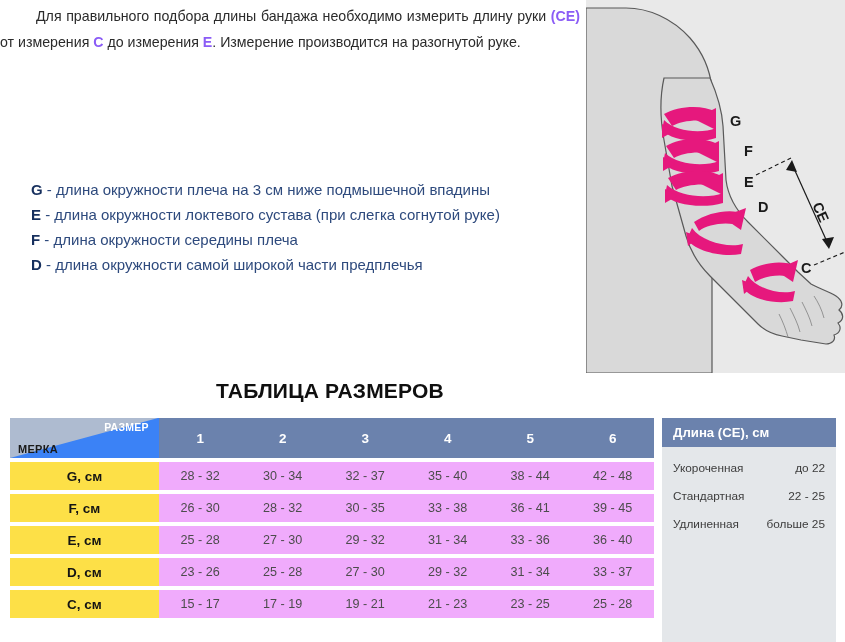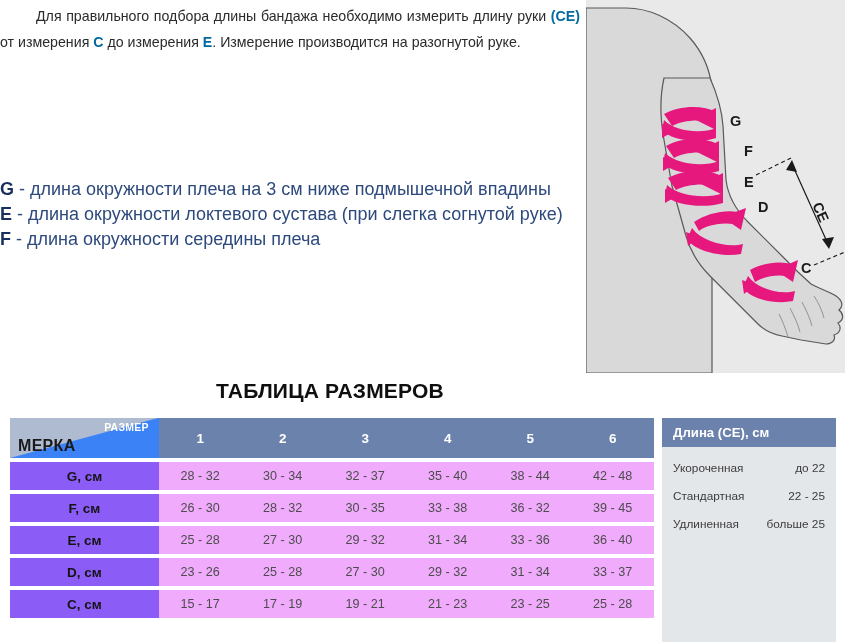--- a/index.html
+++ b/index.html
@@ -23,35 +23,36 @@
     width: 580px;
     font-size: 14.2px;
     line-height: 25.5px;
     color: #2b2b2b;
     text-align: justify;
   }
   .intro p {
     margin: 0 0 4px 0;
     text-indent: 36px;
   }
-  .intro b { font-weight: bold; color: #0369a1; }
+  .intro b { font-weight: bold; color: #8b5cf6; }
 
   
   .legend {
     position: absolute;
     left: 0px;
     top: 181px;
     width: 575px;
   }
   .legend-row {
-    font-size: 18px;
+    font-size: 15px;
     color: #2e4a7d;
     line-height: 17px;
     height: 25px;
     white-space: nowrap;
+    padding-left: 31px;
   }
   .legend-row .key {
     font-weight: bold;
     color: #17305e;
   }
   .legend-row .desc { color: #2e4a7d; }
 
   
   .illo {
     position: absolute;
@@ -105,40 +106,40 @@
     position: absolute;
     right: 10px; top: 3px;
     font-size: 10.5px;
     font-weight: bold;
     color: #ffffff;
     letter-spacing: 0.3px;
   }
   .corner-merka {
     position: absolute;
     left: 8px; bottom: 3px;
-    font-size: 16px;
+    font-size: 11px;
     font-weight: bold;
     color: #1a1a1a;
     letter-spacing: 0.3px;
   }
 
   .hdr-num {
     background: #6b82ad;
     color: #ffffff;
     font-size: 13.5px;
     font-weight: bold;
     text-align: center;
     height: 40px;
     width: 82px;
   }
 
   .row-spacer td { height: 4px; background: #ffffff; }
 
   .row-label {
-    background: #8b5cf6;
+    background: #fde047;
     color: #141414;
     font-weight: bold;
     font-size: 13.5px;
     text-align: center;
     height: 28px;
     width: 148px;
   }
   .cell-val {
     background: #f0abfc;
     color: #4c4c4c;
@@ -182,20 +183,21 @@
 <body>
 
 <div class="intro">
   <p><span>Для правильного подбора длины бандажа необходимо измерить длину руки </span><b>(CE)</b><span> от измерения </span><b>C</b><span> до измерения </span><b>E</b><span>.    Измерение производится на разогнутой руке.</span></p>
 </div>
 
 <div class="legend">
   <div class="legend-row"><span class="key">G</span><span class="desc"> - длина окружности плеча на 3 см ниже подмышечной впадины</span></div>
   <div class="legend-row"><span class="key">E</span><span class="desc"> - длина окружности локтевого сустава (при слегка согнутой руке)</span></div>
   <div class="legend-row"><span class="key">F</span><span class="desc"> - длина окружности середины плеча</span></div>
+  <div class="legend-row"><span class="key">D</span><span class="desc"> - длина окружности самой широкой части предплечья</span></div>
 </div>
 
 <div class="illo">
 <svg width="259" height="373" viewBox="0 0 259 373" xmlns="http://www.w3.org/2000/svg">
   <rect x="0" y="0" width="259" height="373" fill="#e9e9e9"></rect>
 
   <path d="M0,8 L40,8 C62,8 86,18 104,38 C118,54 124,70 126,88
            L126,373 L0,373 Z" fill="#d9d9d9" stroke="#595959" stroke-width="1.2"></path>
 
   <path d="M124,78
@@ -318,21 +320,21 @@
   <tr class="row-spacer">
         <td colspan="7"></td>
       </tr>
 
   <tr>
     <td class="row-label">F, см</td>
     <td class="cell-val">26 - 30</td>
     <td class="cell-val">28 - 32</td>
     <td class="cell-val">30 - 35</td>
     <td class="cell-val">33 - 38</td>
-    <td class="cell-val">36 - 32</td>
+    <td class="cell-val">36 - 41</td>
     <td class="cell-val">39 - 45</td>
   </tr>
   <tr class="row-spacer">
         <td colspan="7"></td>
       </tr>
 
   <tr>
     <td class="row-label">E, см</td>
     <td class="cell-val">25 - 28</td>
     <td class="cell-val">27 - 30</td>

